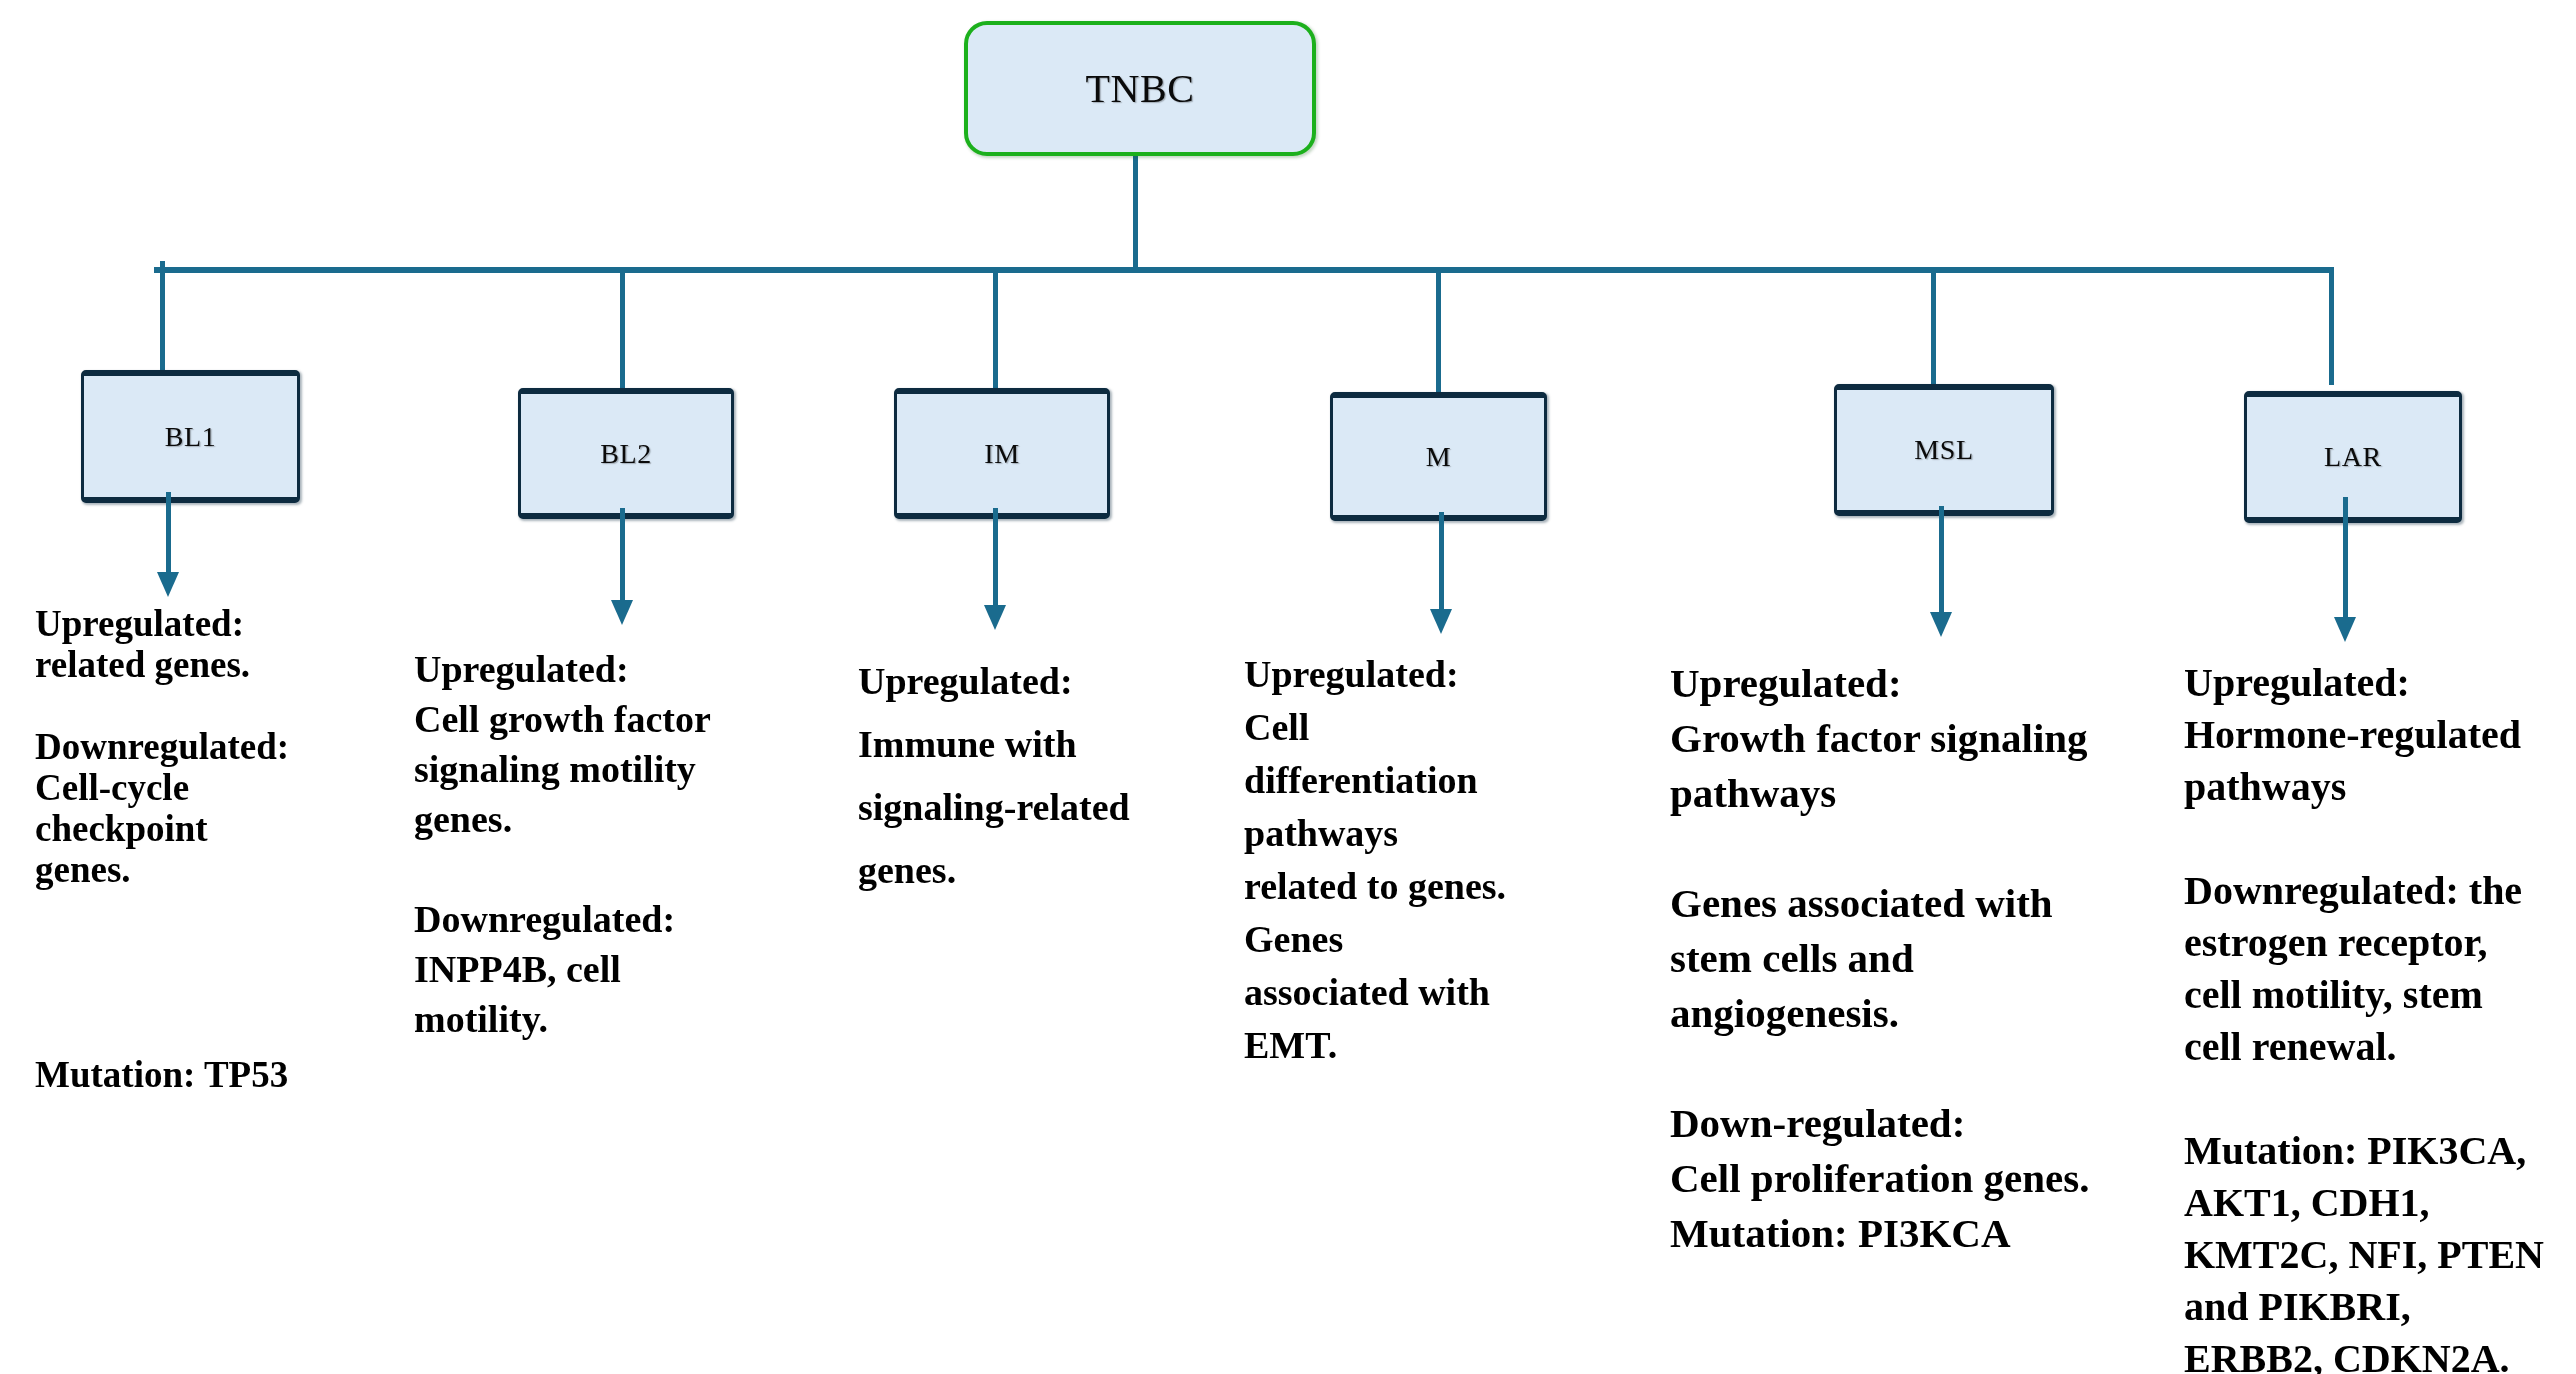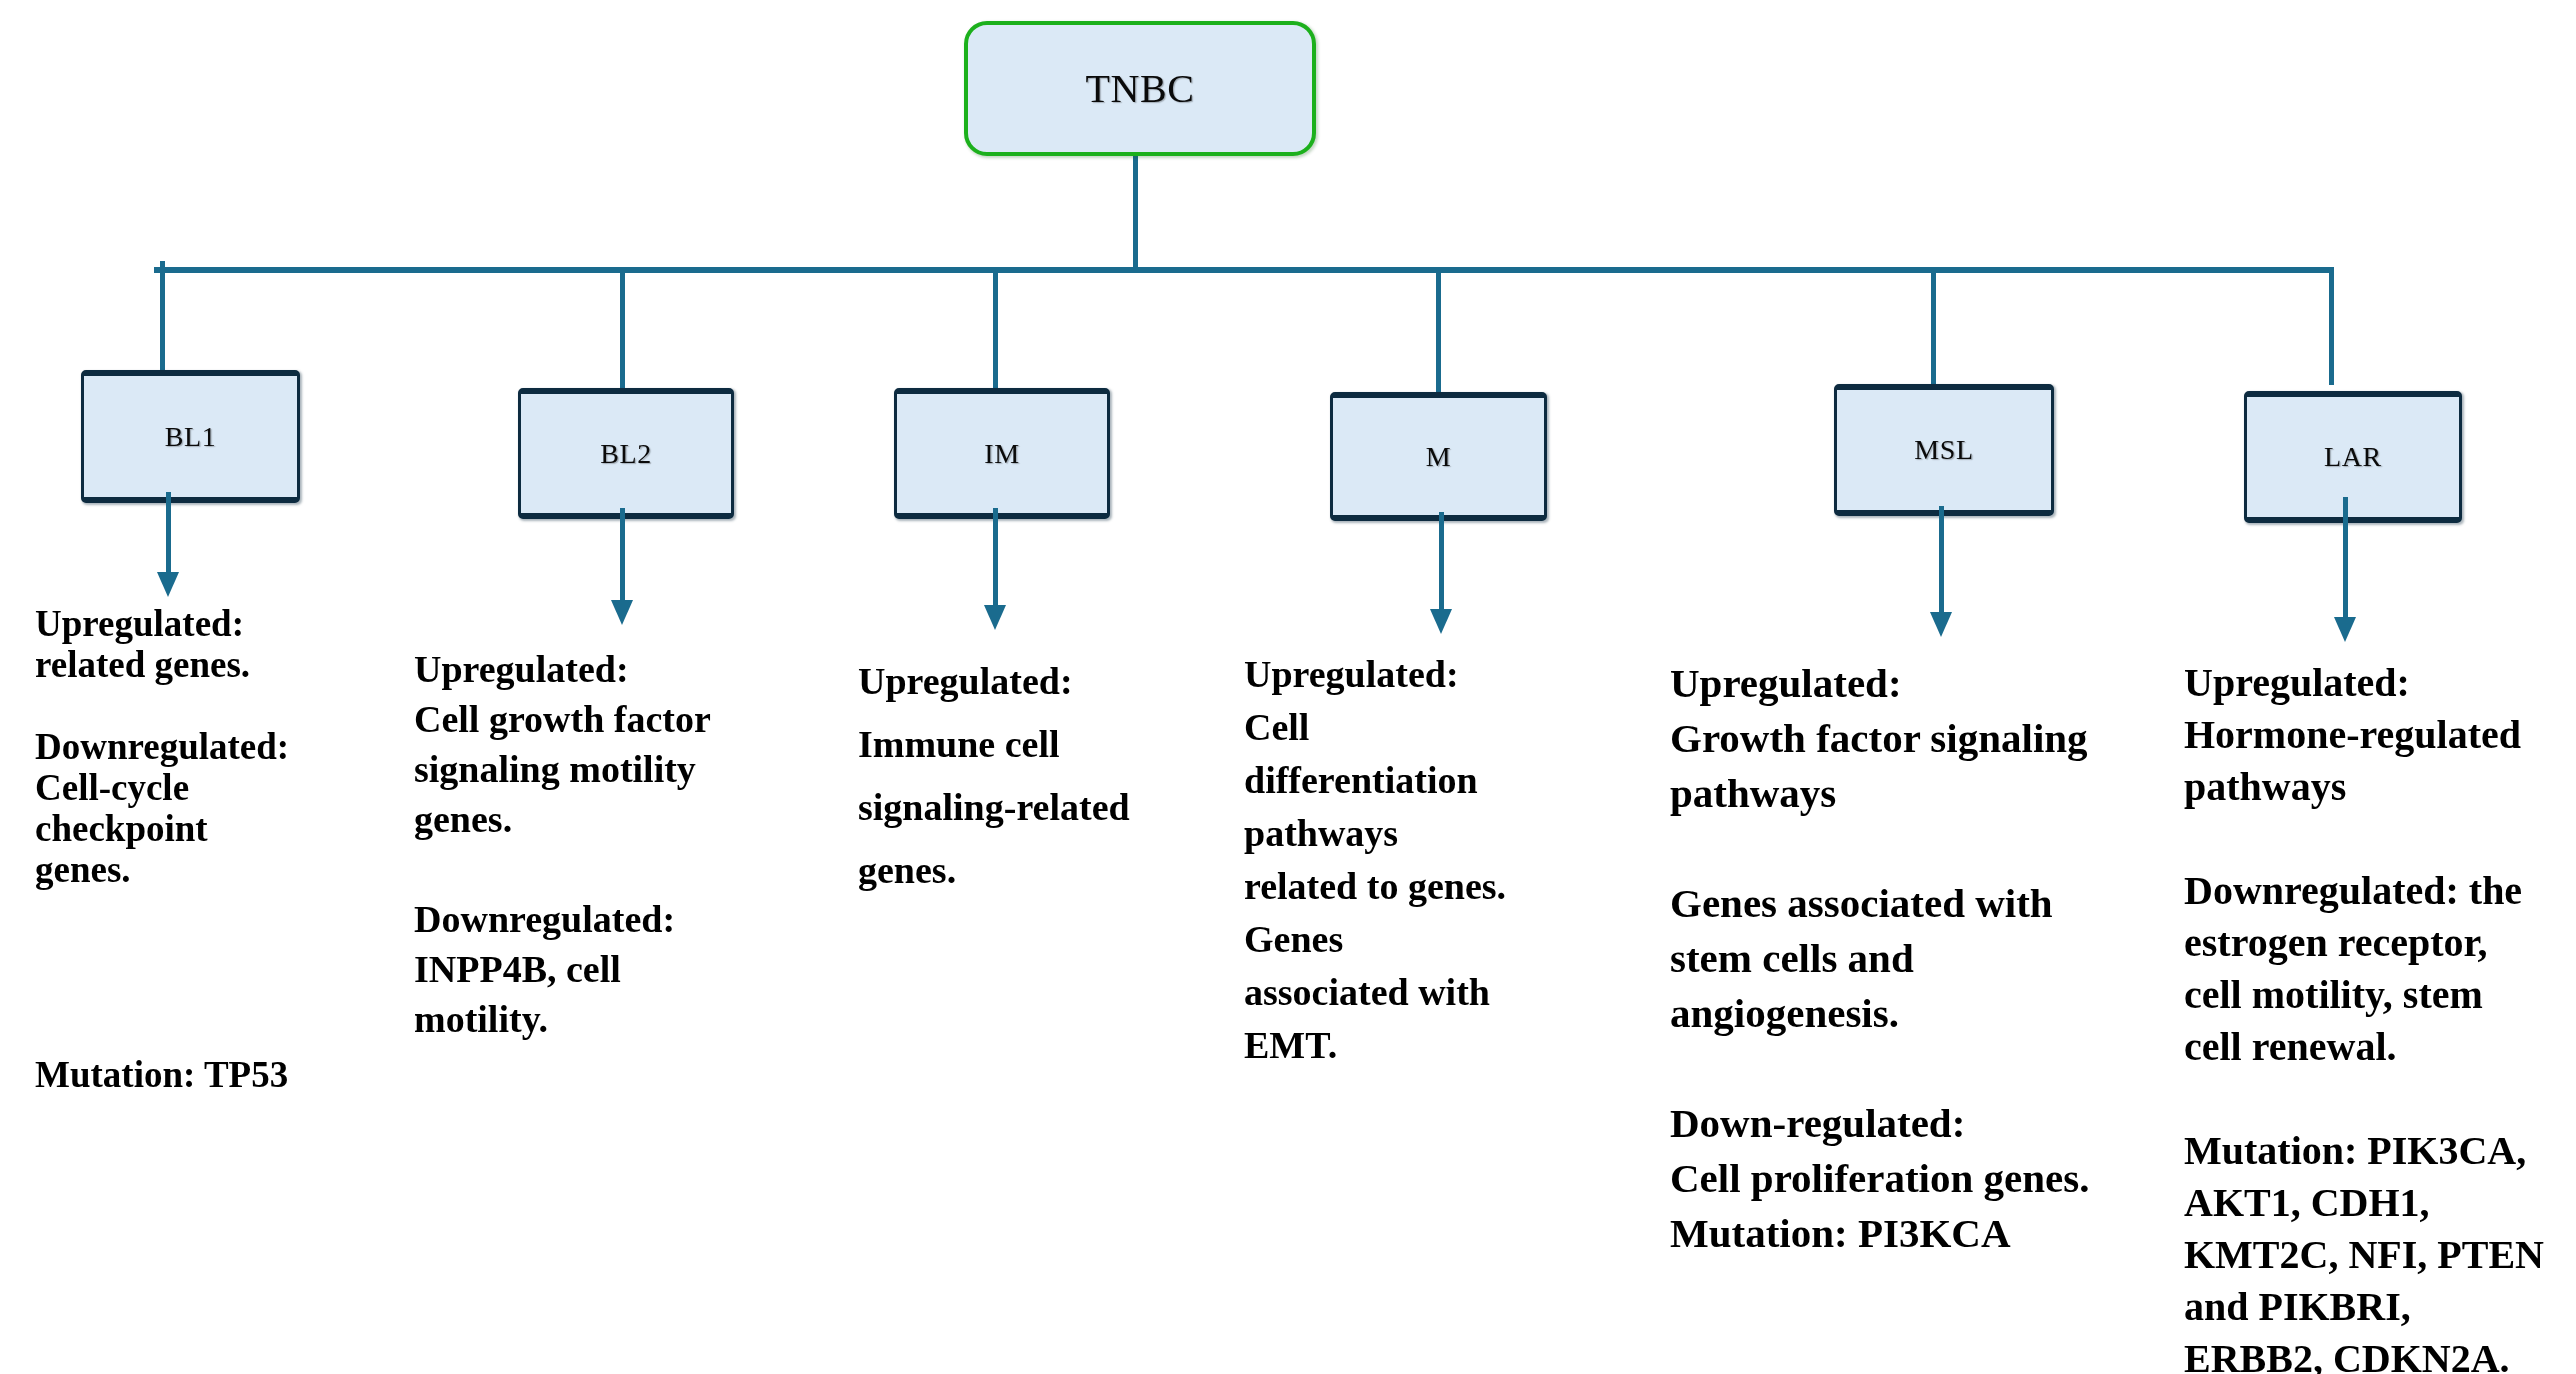--- a/index.html
+++ b/index.html
@@ -127,21 +127,21 @@
       <div class="line">Cell growth factor</div>
       <div class="line">signaling motility</div>
       <div class="line">genes.</div>
       <div class="line">&nbsp;</div>
       <div class="line">Downregulated:</div>
       <div class="line">INPP4B, cell</div>
       <div class="line">motility.</div>
     </div>
   <div class="col" id="col-im">
       <div class="line">Upregulated:</div>
-      <div class="line">Immune cell</div>
+      <div class="line">Immune with</div>
       <div class="line">signaling-related</div>
       <div class="line">genes.</div>
     </div>
   <div class="col" id="col-m">
       <div class="line">Upregulated:</div>
       <div class="line">Cell</div>
       <div class="line">differentiation</div>
       <div class="line">pathways</div>
       <div class="line">related to genes.</div>
       <div class="line">Genes</div>

